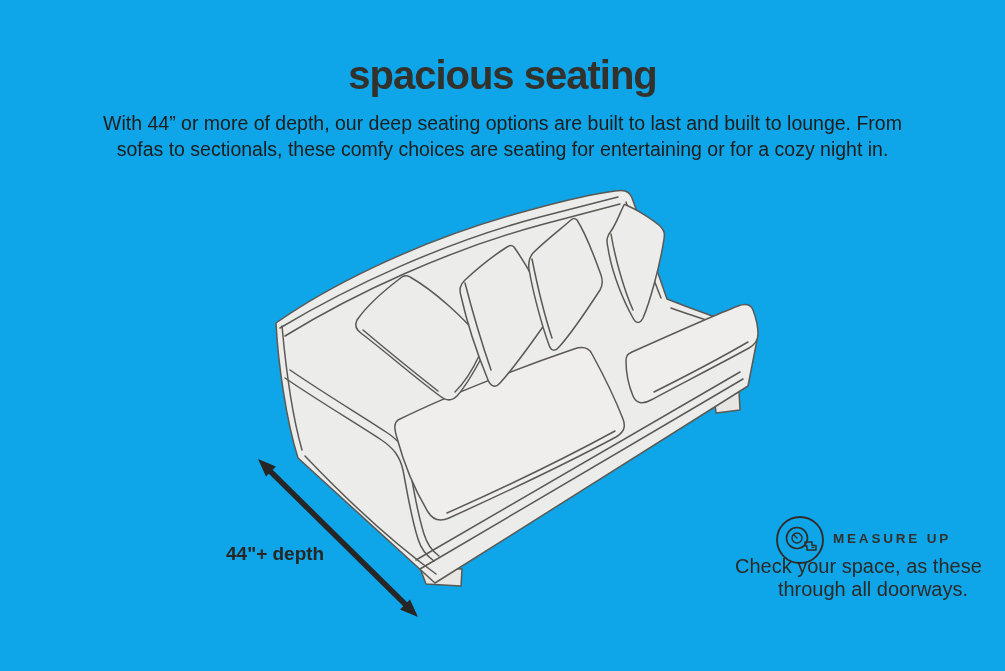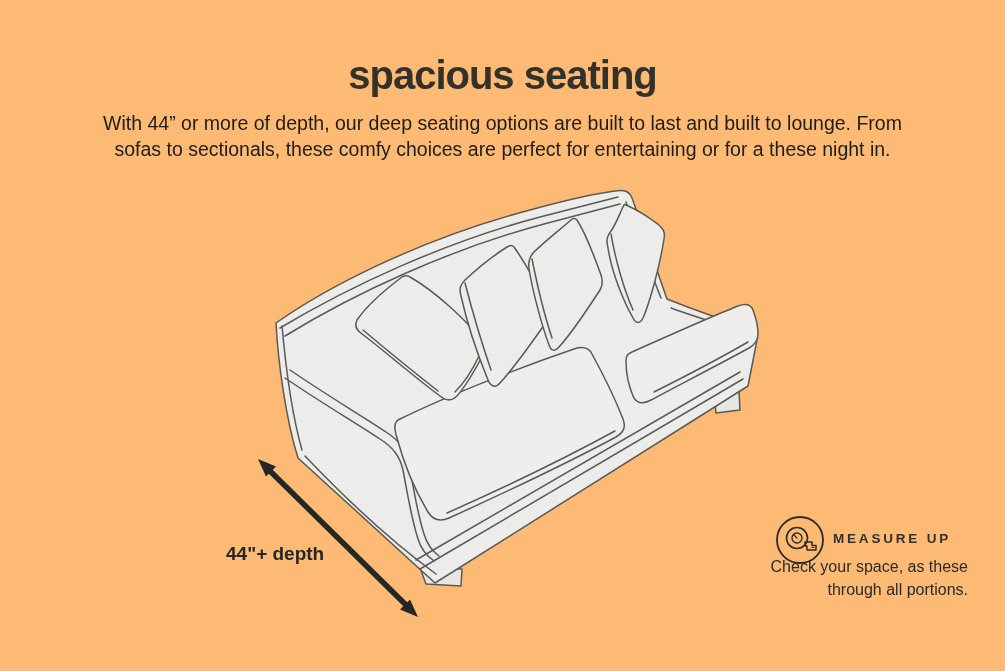--- a/index.html
+++ b/index.html
@@ -1,20 +1,20 @@
 <!DOCTYPE html>
 <html><head>
 <meta charset="utf-8">
 <style>
   * { margin:0; padding:0; box-sizing:border-box; }
   html,body { background:#ffffff; }
   body { font-family:"Liberation Sans","DejaVu Sans",sans-serif; }
   .canvas {
     position:relative; width:1005px; height:671px;
-    background:#fdba74; overflow:hidden; margin:0 auto;
+    background:#0ea5e9; overflow:hidden; margin:0 auto;
   }
   .page-title {
     margin-top:52px; text-align:center;
     font-size:40px; font-weight:bold; letter-spacing:-1px;
     color:#33312c; line-height:1.15;
   }
   .intro {
     margin-top:13px; text-align:center;
     font-size:19.5px; line-height:25.5px; color:#1d1d1b;
   }
@@ -29,34 +29,34 @@
     white-space:nowrap;
   }
   .measure-icon { position:absolute; left:772px; top:513px; width:56px; height:54px; }
   .measure-title {
     position:absolute; left:833px; top:531px;
     font-size:13.5px; font-weight:bold; letter-spacing:2.8px;
     color:#33312c; white-space:nowrap;text-align:center;
   }
   .measure-note {
     position:absolute; left:735px; top:555px; width:233px;
-    text-align:right; font-size:16px; line-height:23px; color:#2c2a27;
+    text-align:right; font-size:20px; line-height:23px; color:#2c2a27;
   }
   .measure-note span { display:block; white-space:nowrap; }
 </style>
 </head>
 <body>
 
 <div class="canvas">
 
   <h1 class="page-title">spacious seating</h1>
 
   <p class="intro">
     <span>With 44” or more of depth, our deep seating options are built to last and built to lounge. From</span>
-    <span>sofas to sectionals, these comfy choices are perfect for entertaining or for a these night in.</span>
+    <span>sofas to sectionals, these comfy choices are seating for entertaining or for a cozy night in.</span>
   </p>
 
   <div class="illustration">
     <svg viewBox="0 0 545 450" aria-hidden="true">
       <g stroke="#5b5954" stroke-width="1.5" fill="none" stroke-linecap="round" stroke-linejoin="round">
 
         <polygon fill="#e7e6e3" points="190,388 232,389 231,406 196,404"></polygon>
         <polygon fill="#e7e6e3" points="484,214 509,211 510,230 486,233"></polygon>
 
         <path fill="#ececea" d="M46,143 C 90,112 180,62 300,30 C 340,19 370,13 385,11 C 394,9.5 399,11 402,18 C 412,45 426,88 437,119 L 455,126 C 480,135 508,145 520,151 C 525,153 527,156 527,160 L 518,206 L 205,403 L 68,278 C 56,240 48,182 46,143 Z"></path>
@@ -108,16 +108,16 @@
       <line x1="25" y1="25" x2="21.5" y2="21.5" stroke-width="1.2"></line>
       <path stroke-width="1.5" d="M33,29 L40,29 L40,32.5 L44,32.5 L44,37 L35,37 L35,33 L33,33 Z"></path>
       <line x1="40" y1="34.5" x2="41.8" y2="34.5" stroke-width="1.2"></line>
     </g>
   </svg>
 
   <div class="measure-title">MEASURE UP</div>
 
   <div class="measure-note">
     <span>Check your space, as these</span>
-    <span>through all portions.</span>
+    <span>through all doorways.</span>
   </div>
 
 </div>
 
 </body></html>

